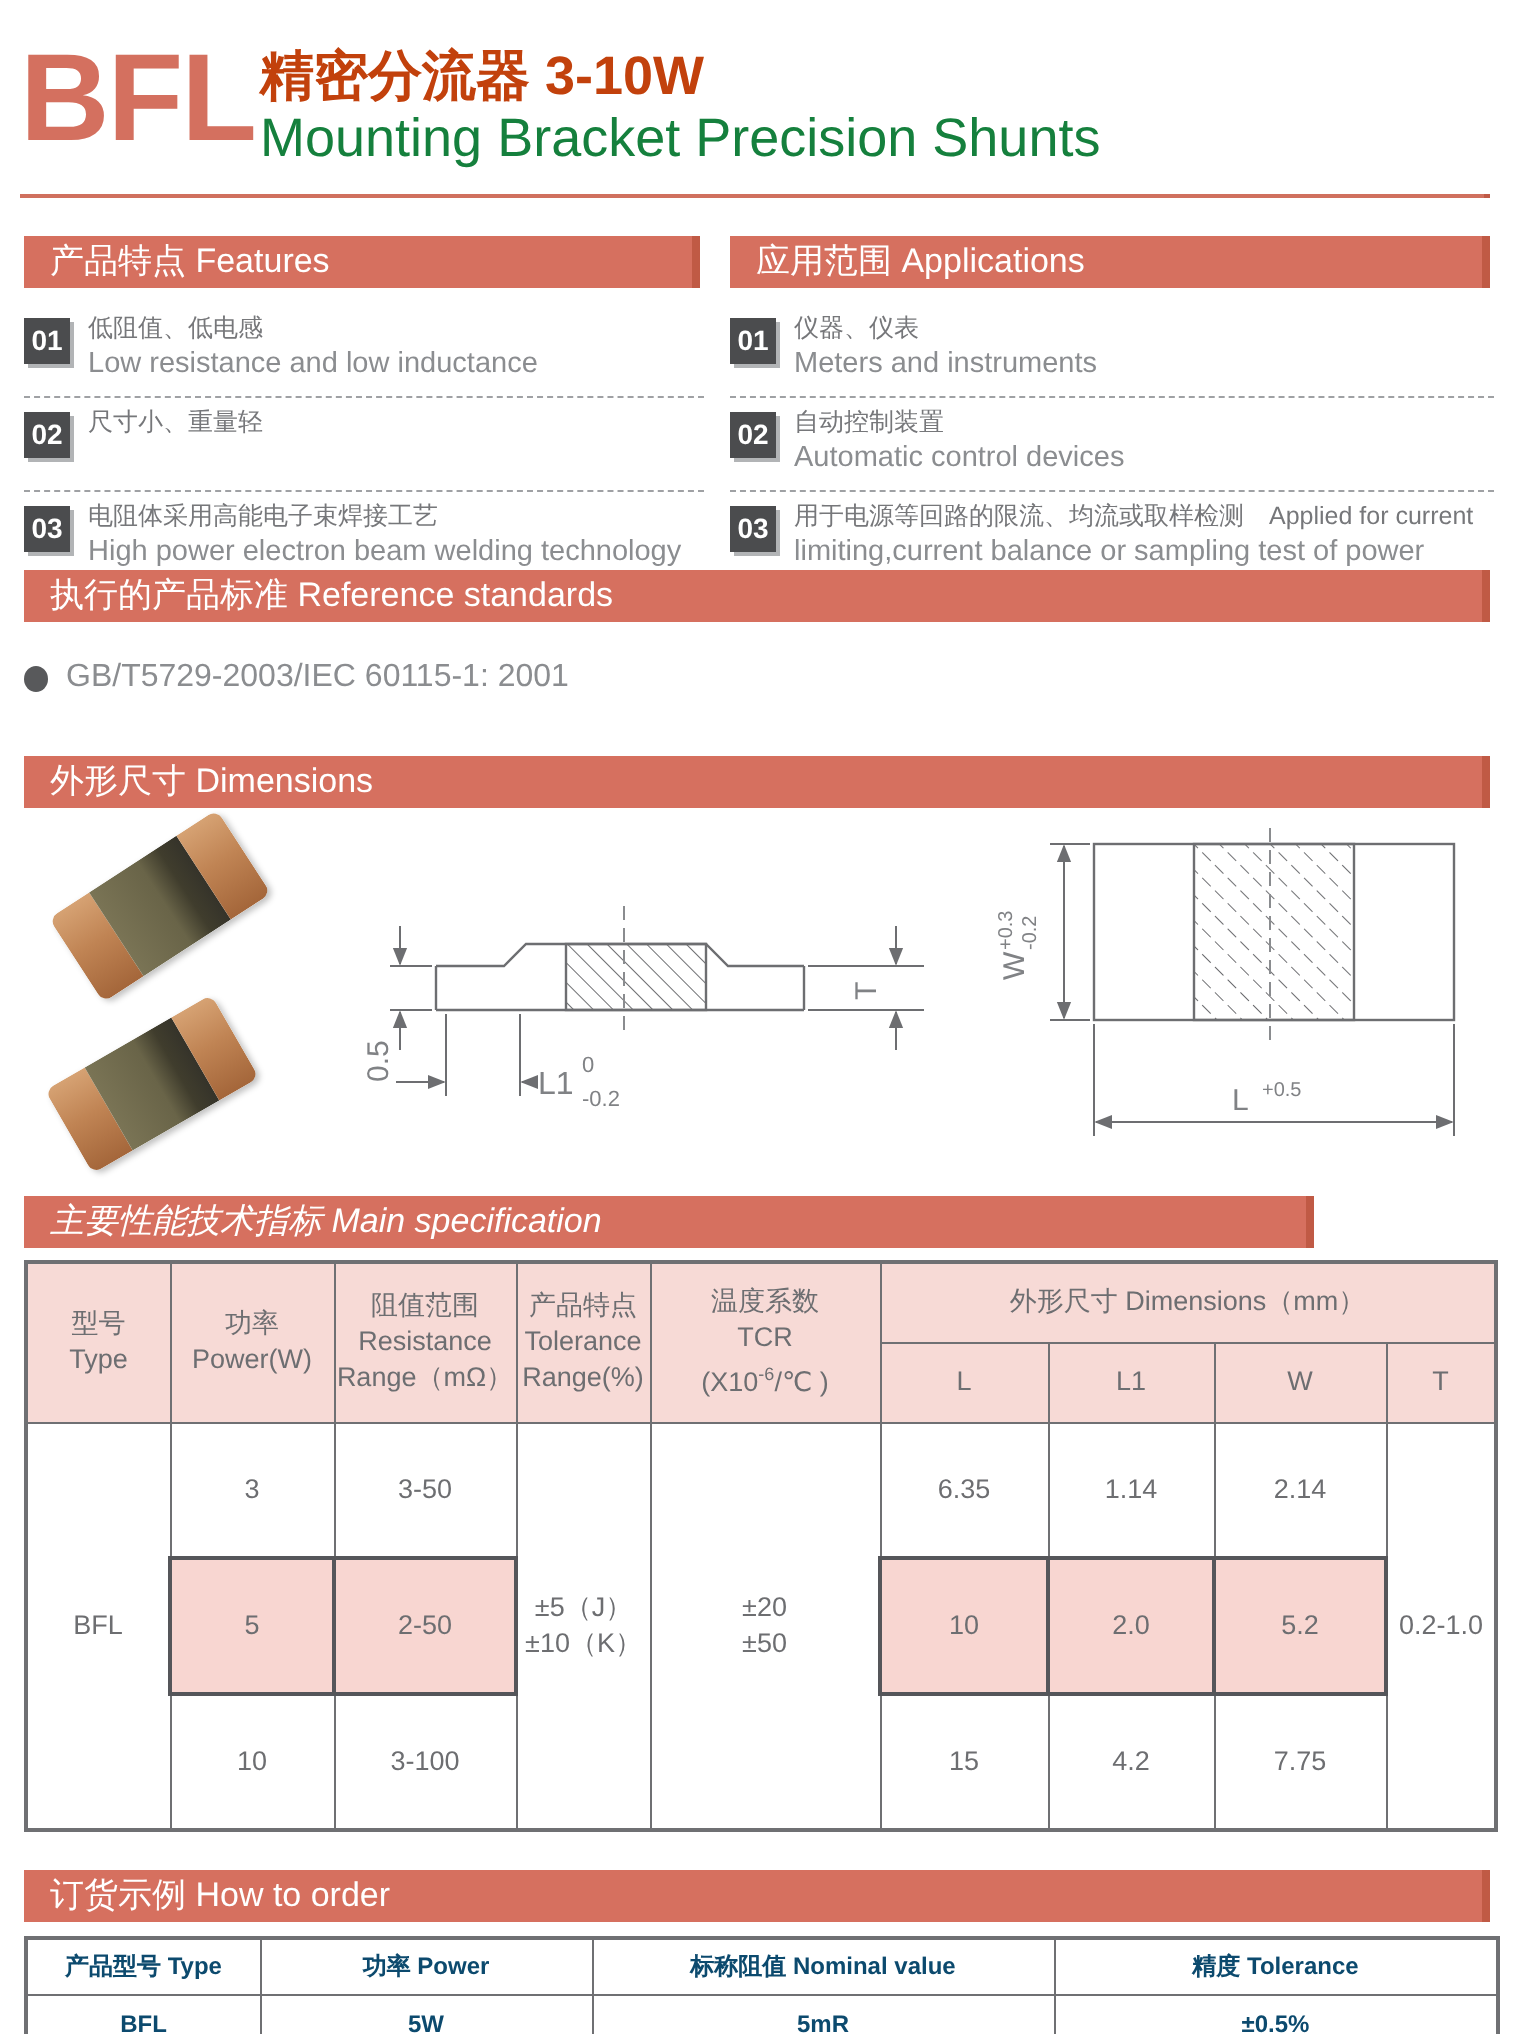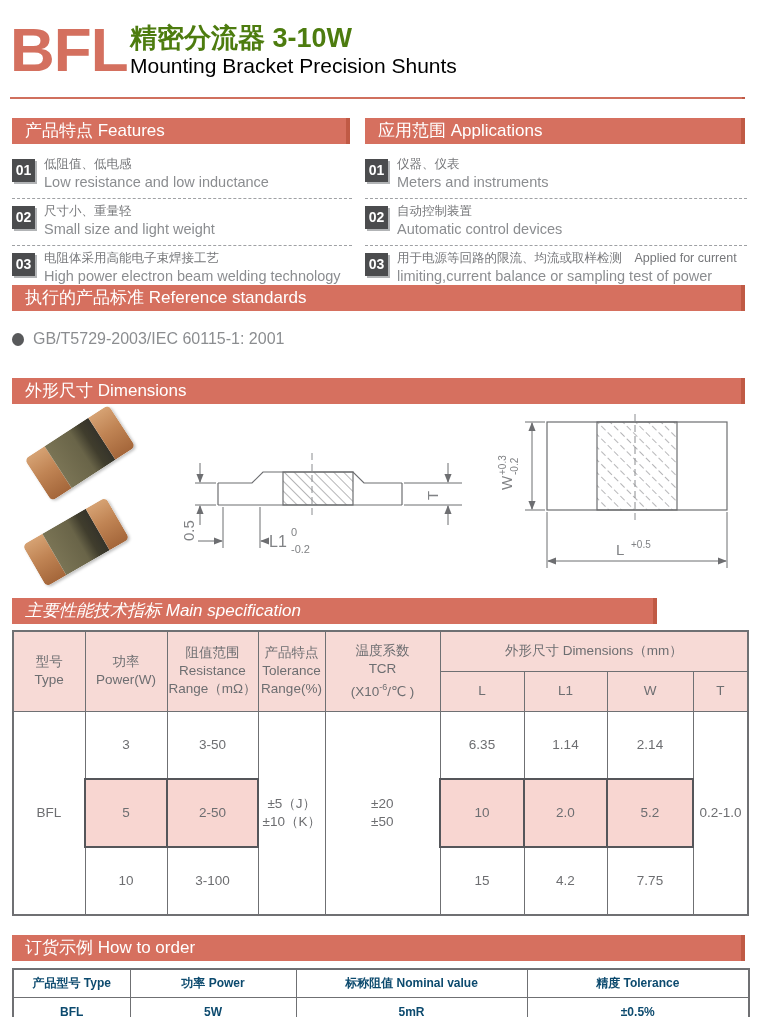--- a/index.html
+++ b/index.html
@@ -2,22 +2,22 @@
 <html><head>
 <meta charset="utf-8">
 <style>
   * { margin:0; padding:0; box-sizing:border-box; }
   html,body { background:#ffffff; }
   body { font-family:"Liberation Sans","DejaVu Sans",sans-serif; }
   .page { position:relative; width:760px; height:1017px; background:#fff; overflow:hidden; margin:10px auto; }
 
   
   .logo { position:absolute; left:10px; top:4px; font-size:62px; font-weight:bold; color:#d4705f; letter-spacing:-1px; }
-  .title-zh { position:absolute; left:130px; top:10px; font-size:27px; font-weight:bold; color:#4d7c0f; }
-  .title-en { position:absolute; left:130px; top:44px; font-size:21px; color:#000000; }
+  .title-zh { position:absolute; left:130px; top:10px; font-size:27px; font-weight:bold; color:#c2410c; }
+  .title-en { position:absolute; left:130px; top:44px; font-size:27px; color:#15803d; }
   .header-rule { position:absolute; left:10px; top:87px; width:735px; height:2px; background:#d0705e; border-right:3px solid #bf5a46; }
 
   
   .bar { position:absolute; height:26px; background:#d6705f; color:#ffffff; font-size:17px; line-height:26px; padding-left:13px; border-right:4px solid #c05a45; }
   .bar-features { left:12px; top:108px; width:338px; }
   .bar-applications { left:365px; top:108px; width:380px; }
   .bar-standards { left:12px; top:275px; width:733px; }
   .bar-dimensions { left:12px; top:368px; width:733px; }
   .bar-spec { left:12px; top:588px; width:645px;font-style:italic; }
   .bar-order { left:12px; top:925px; width:733px; }
@@ -84,21 +84,20 @@
       <div class="num-badge">01</div>
       <div class="num-text">
         <div class="num-zh">低阻值、低电感</div>
         <div class="num-en">Low resistance and low inductance</div>
       </div>
     </div>
     <div class="num-item sep">
       <div class="num-badge">02</div>
       <div class="num-text">
         <div class="num-zh">尺寸小、重量轻</div>
-        <div class="num-en">Small size and light weight</div>
       </div>
     </div>
     <div class="num-item">
       <div class="num-badge">03</div>
       <div class="num-text">
         <div class="num-zh">电阻体采用高能电子束焊接工艺</div>
         <div class="num-en">High power electron beam welding technology</div>
       </div>
     </div>
   </div>

